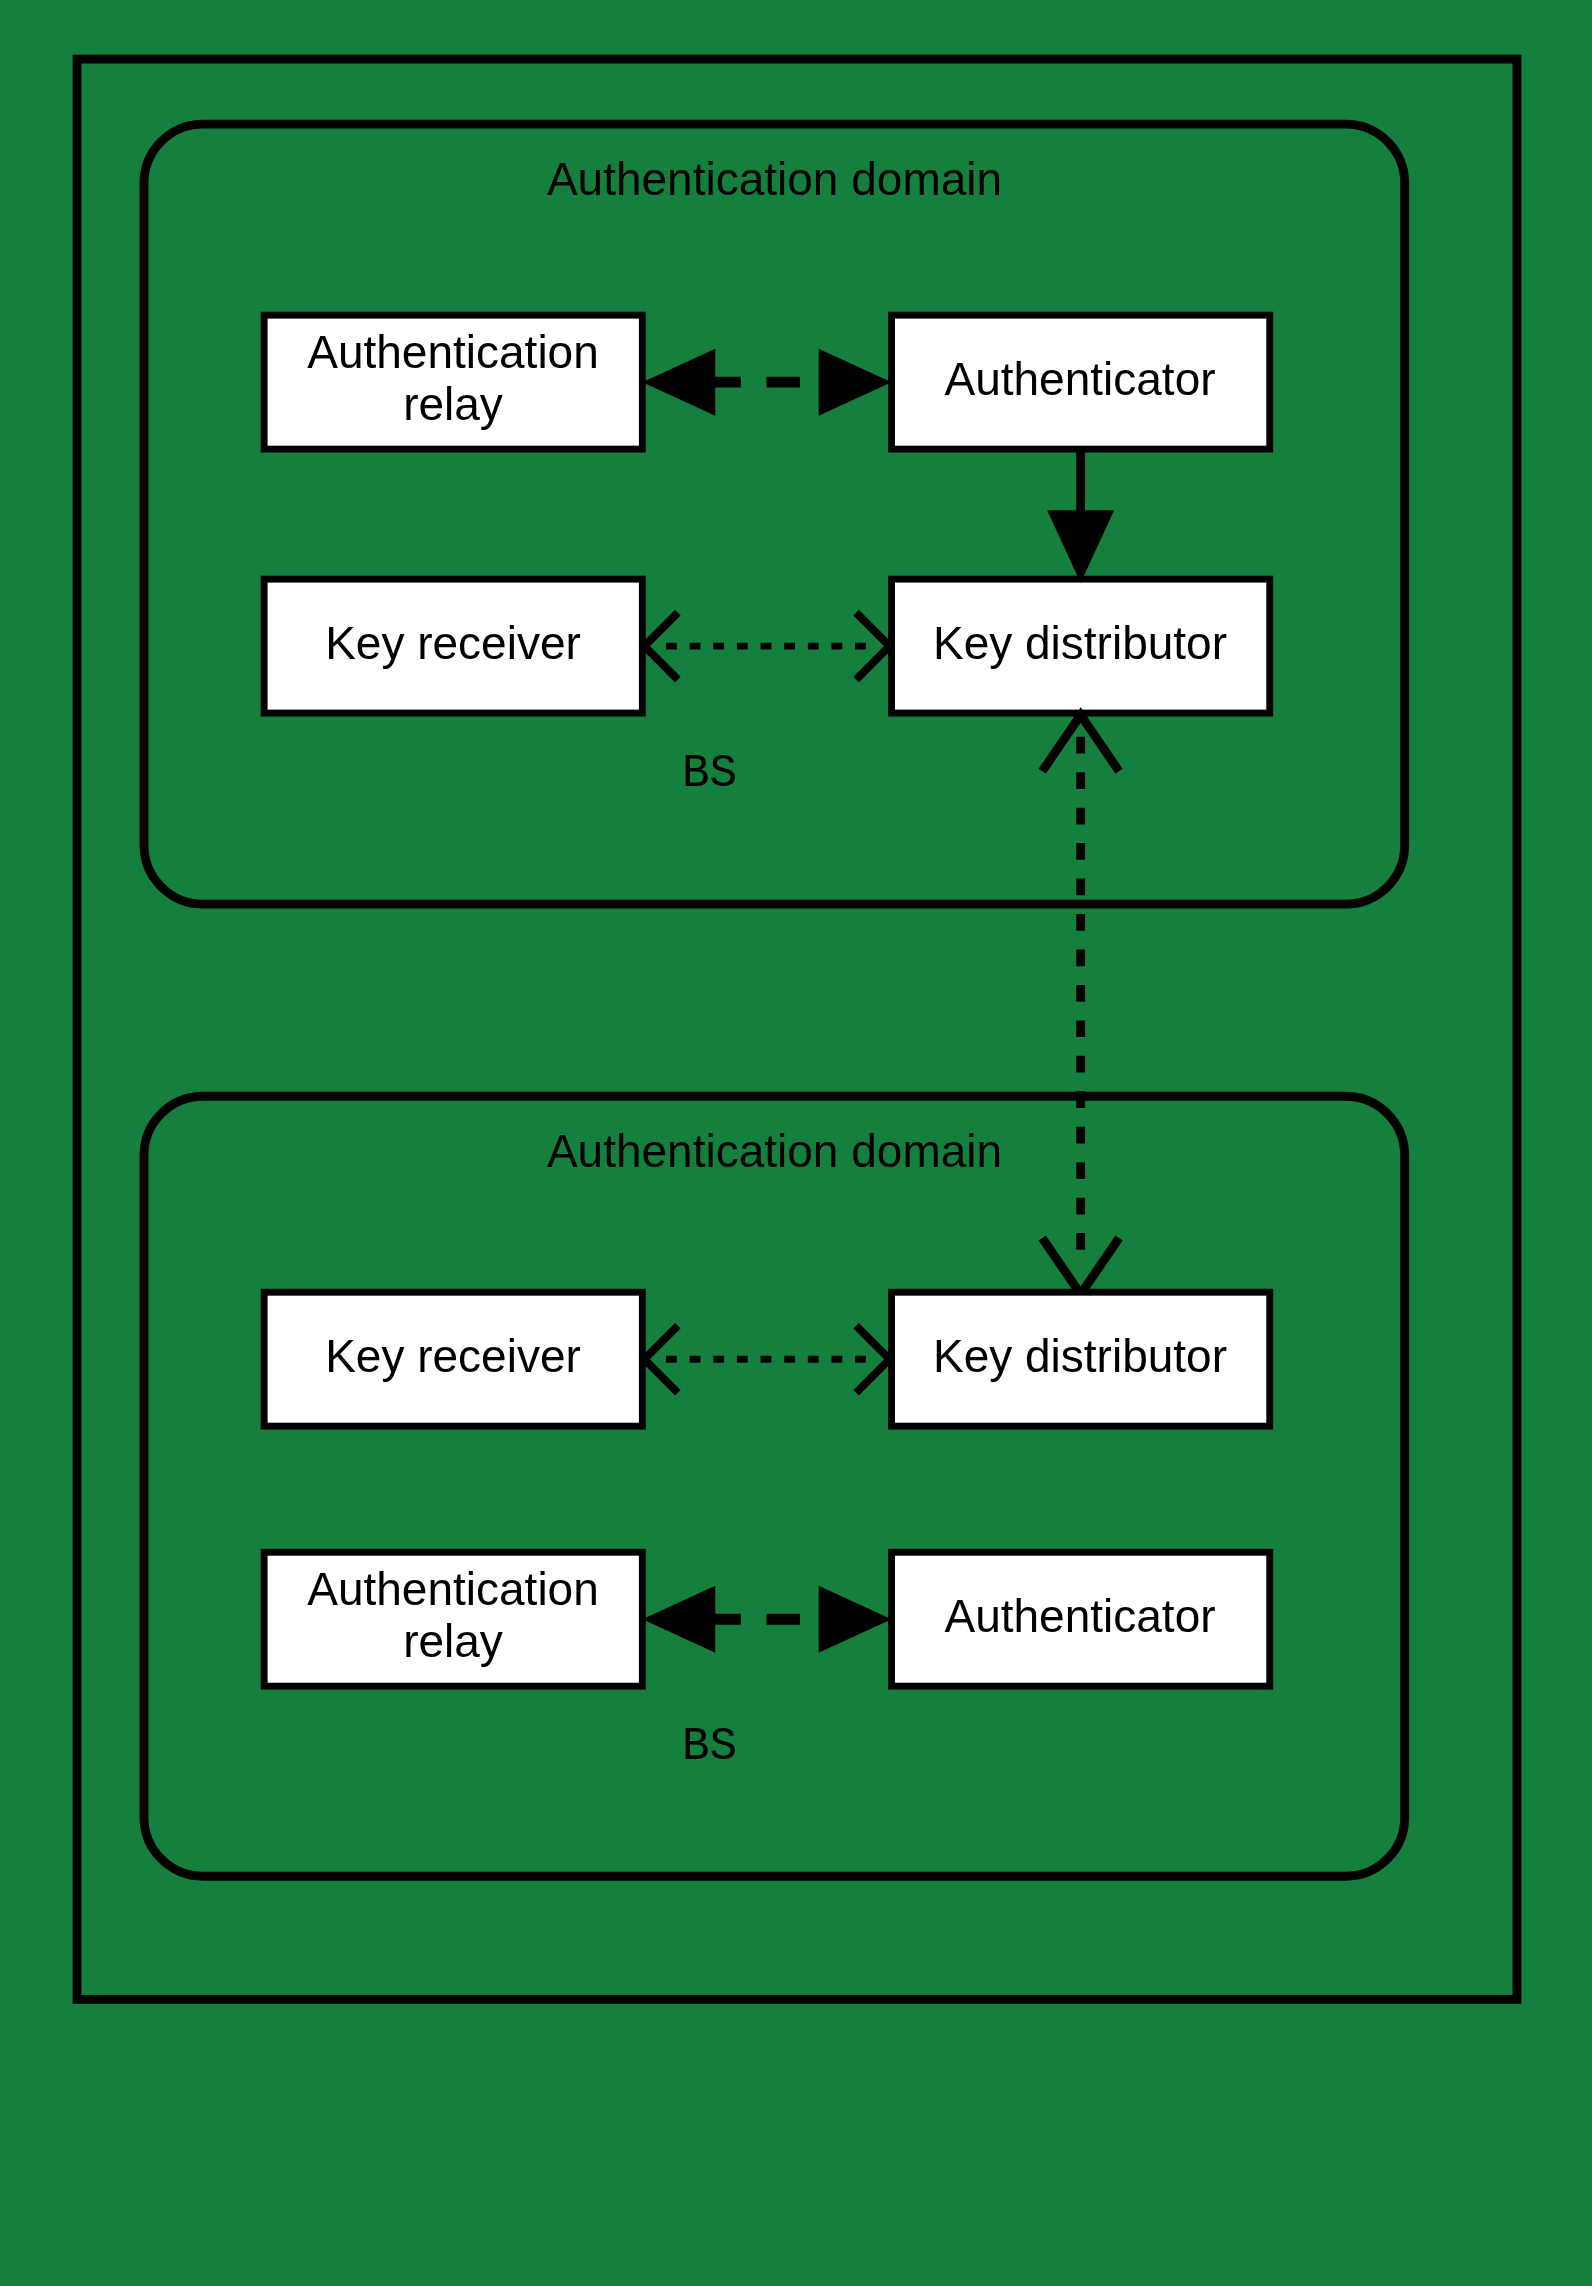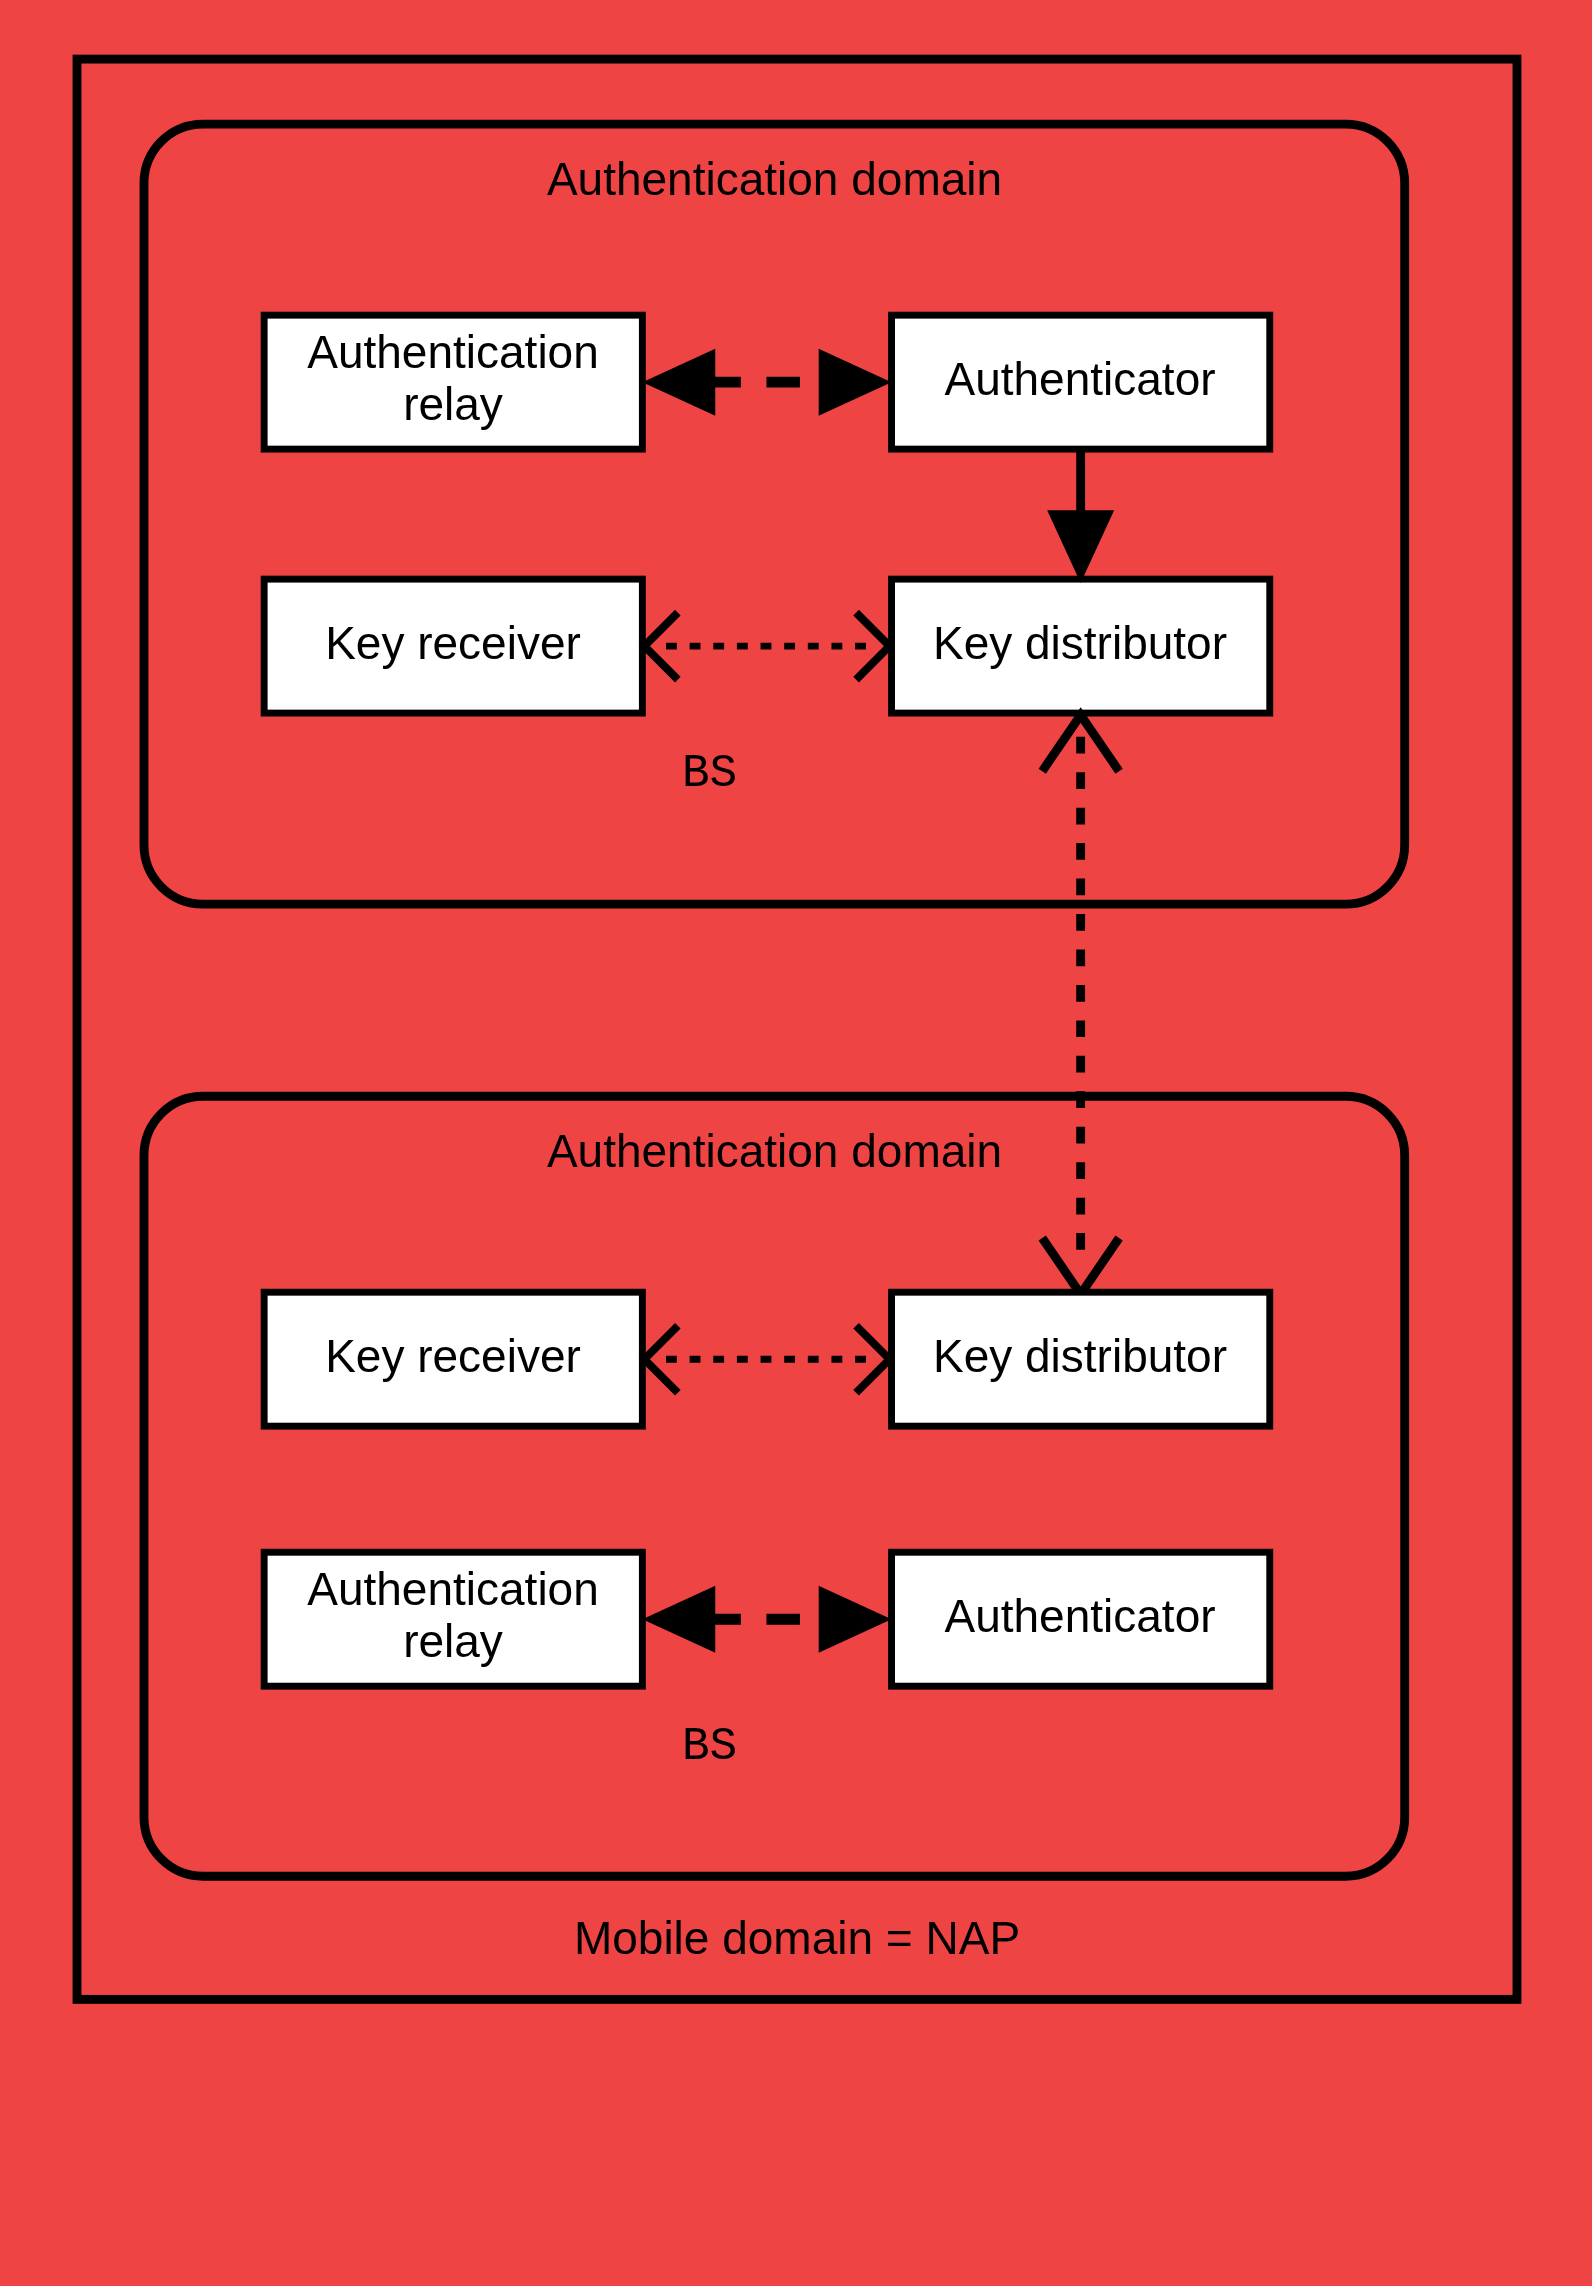--- a/index.html
+++ b/index.html
@@ -10,21 +10,21 @@
   body {
     font-family: "Liberation Sans", sans-serif;
     color: #000000;
   }
 
   
   #figure-page {
     position: relative;
     width: 1593px;
     height: 2286px;
-    background: #ef4444;
+    background: #15803d;
     overflow: hidden;
   }
 
   
   #figure-svg {
     position: absolute;
     left: 0;
     top: 0;
     width: 1593px;
     height: 2286px;
@@ -199,17 +199,16 @@
   <div class="txt panel-title" style="left:144px; top:1126px; width:1261px;">Authentication domain</div>
 
   <div class="txt node-label" style="left:264px; top:1331px; width:378px;">Key receiver</div>
   <div class="txt node-label" style="left:891px; top:1331px; width:378px;">Key distributor</div>
   <div class="txt node-label" style="left:264px; top:1564px; width:378px;">Authentication
 relay</div>
   <div class="txt node-label" style="left:891px; top:1591px; width:378px;">Authenticator</div>
 
   <div class="txt bs-label" style="left:621px; top:1722px; width:177px;">BS</div>
 
-  <div class="txt mobile-label" style="left:77px; top:1913px; width:1440px;">Mobile domain = NAP</div>
 
 
 </div>
 
 
 </body></html>

